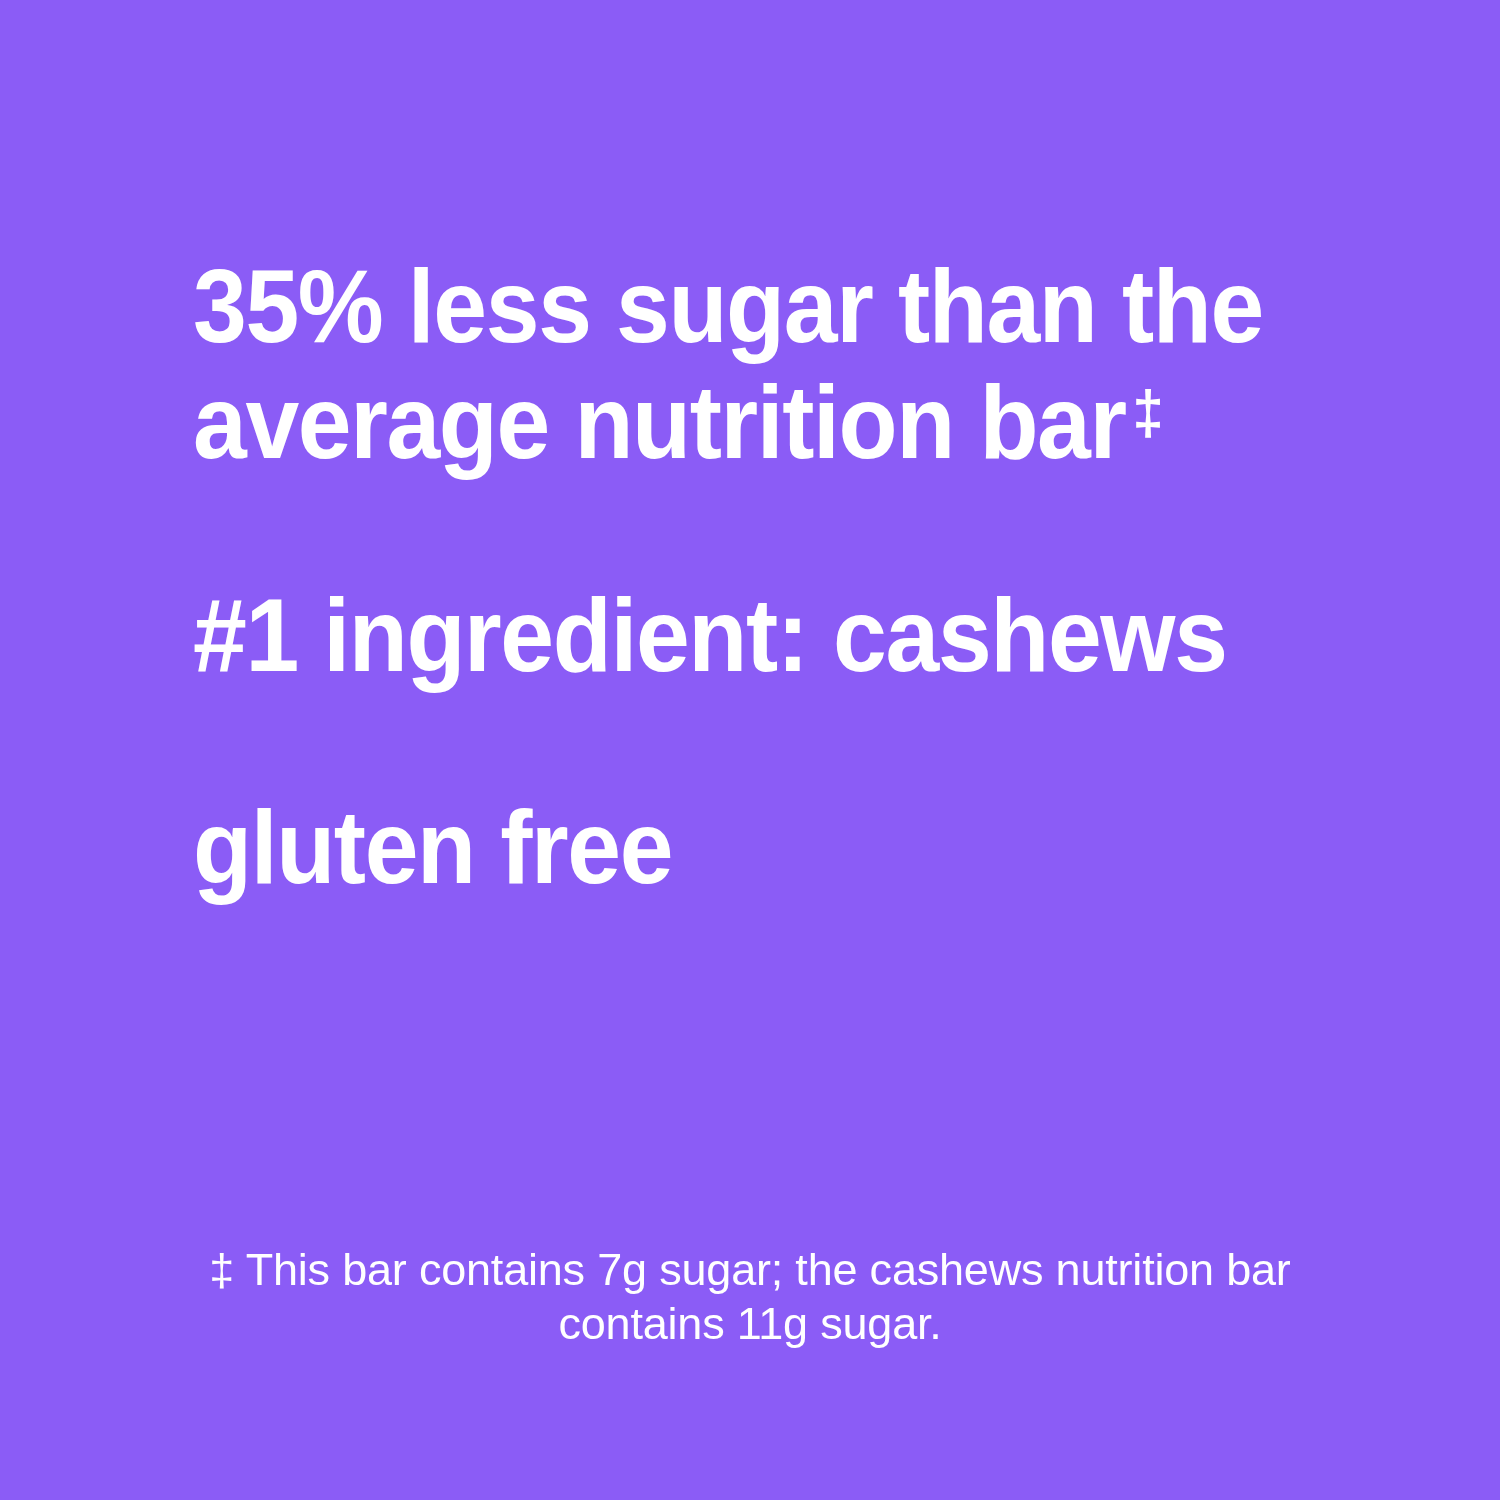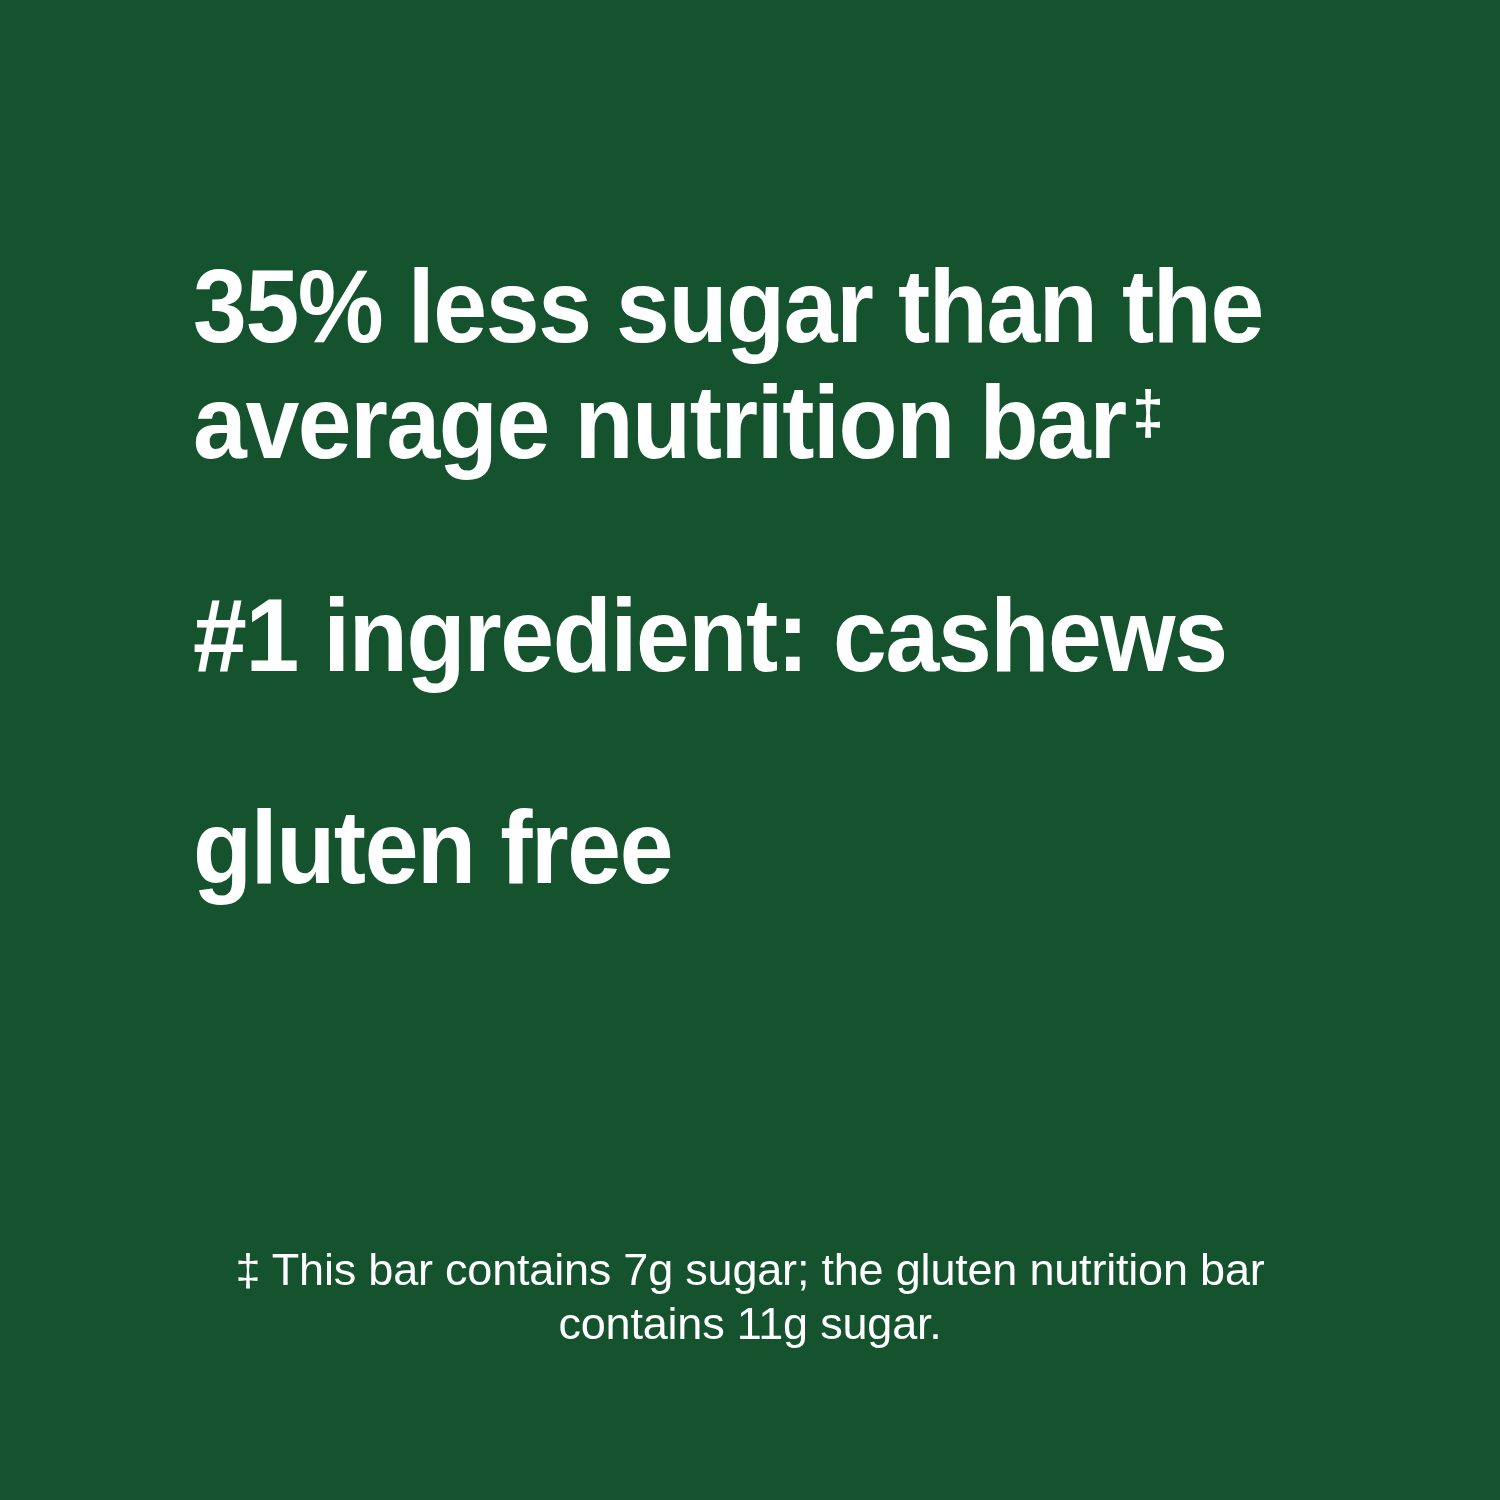--- a/index.html
+++ b/index.html
@@ -10,21 +10,21 @@
     width: 1500px;
     height: 1500px;
     overflow: hidden;
     font-family: "Liberation Sans", "DejaVu Sans", sans-serif;
   }
 
   #poster {
     position: relative;
     width: 1500px;
     height: 1500px;
-    background: #14532d;
+    background: #8b5cf6;
     box-sizing: border-box;
   }
 
   
   .claims {
     position: absolute;
     left: 193px;
     top: 248px;
     width: 1200px;
   }
@@ -83,15 +83,15 @@
 
     <p class="claim claim-1"><span>35% less sugar than the
 average nutrition bar</span><span class="dagger-sup">‡</span></p>
 
     <p class="claim claim-2"><span>#1 ingredient: cashews</span></p>
 
     <p class="claim claim-3"><span>gluten free</span></p>
 
   </div>
 
-  <p class="footnote">‡ This bar contains 7g sugar; the gluten nutrition bar contains 11g sugar.</p>
+  <p class="footnote">‡ This bar contains 7g sugar; the cashews nutrition bar contains 11g sugar.</p>
 
 </div>
 
 </body></html>

